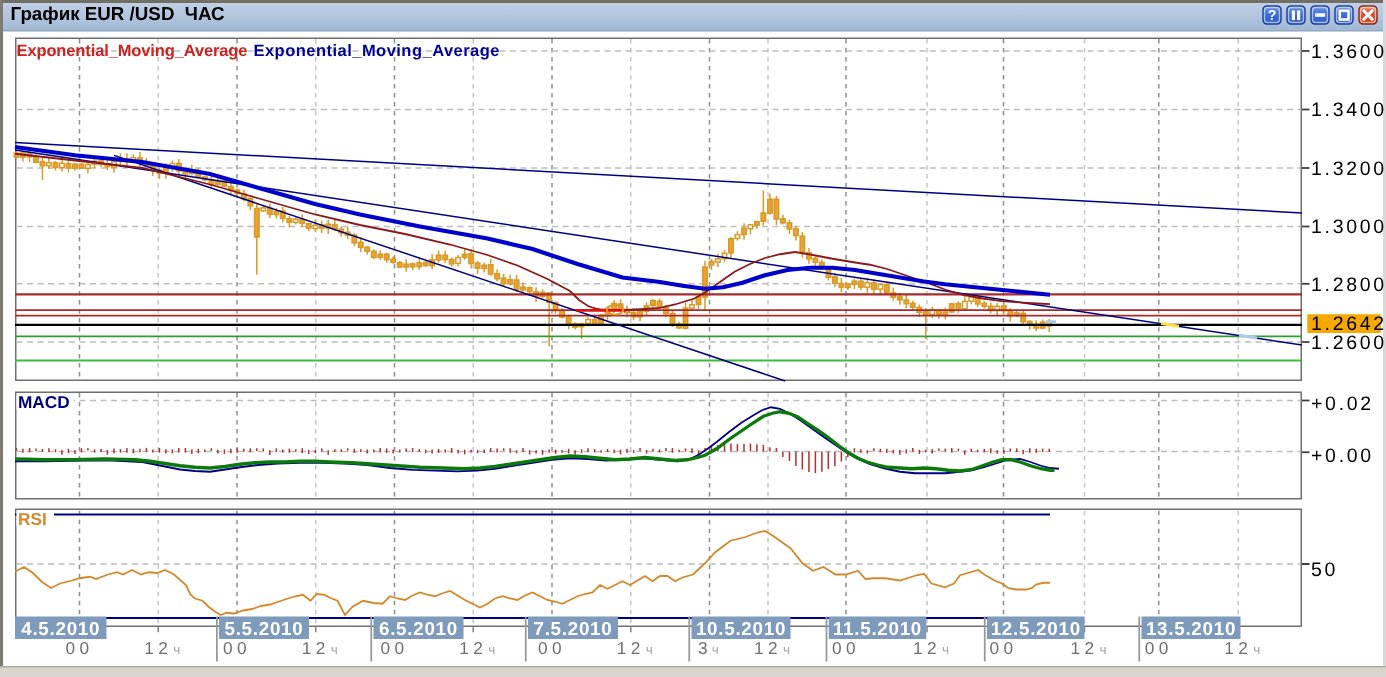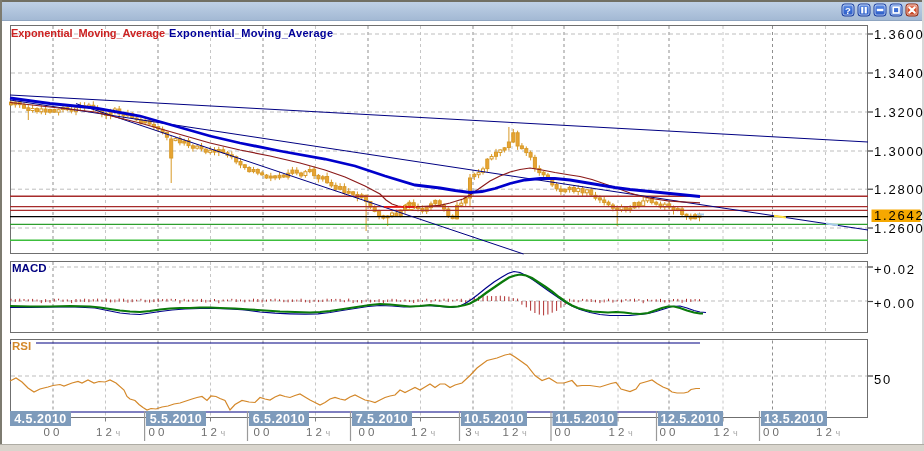--- a/index.html
+++ b/index.html
@@ -14,20 +14,21 @@
     border-top:1px solid #aeaca4; }
   svg { position:absolute; left:0; top:0; }
 </style></head>
 <body>
 <div id="win">
   <div id="titlebar"></div>
   <div id="frame-top"></div>
   <div id="frame-left"></div>
   <div id="frame-right"></div>
   <div id="bottom"></div>
+  <div id="title">График EUR /USD&nbsp; ЧАС</div>
   <svg width="924" height="451" viewBox="0 0 924 451">
     <defs>
       <linearGradient id="gblue" x1="0" y1="0" x2="0" y2="1">
         <stop offset="0" stop-color="#6f9ae8"></stop>
           <stop offset="0.5" stop-color="#3a6cd4"></stop>
         <stop offset="1" stop-color="#2f5ec4"></stop>
       </linearGradient>
       <linearGradient id="gred" x1="0" y1="0" x2="0" y2="1">
         <stop offset="0" stop-color="#e98972"></stop>
           <stop offset="0.5" stop-color="#d14f2c"></stop>

